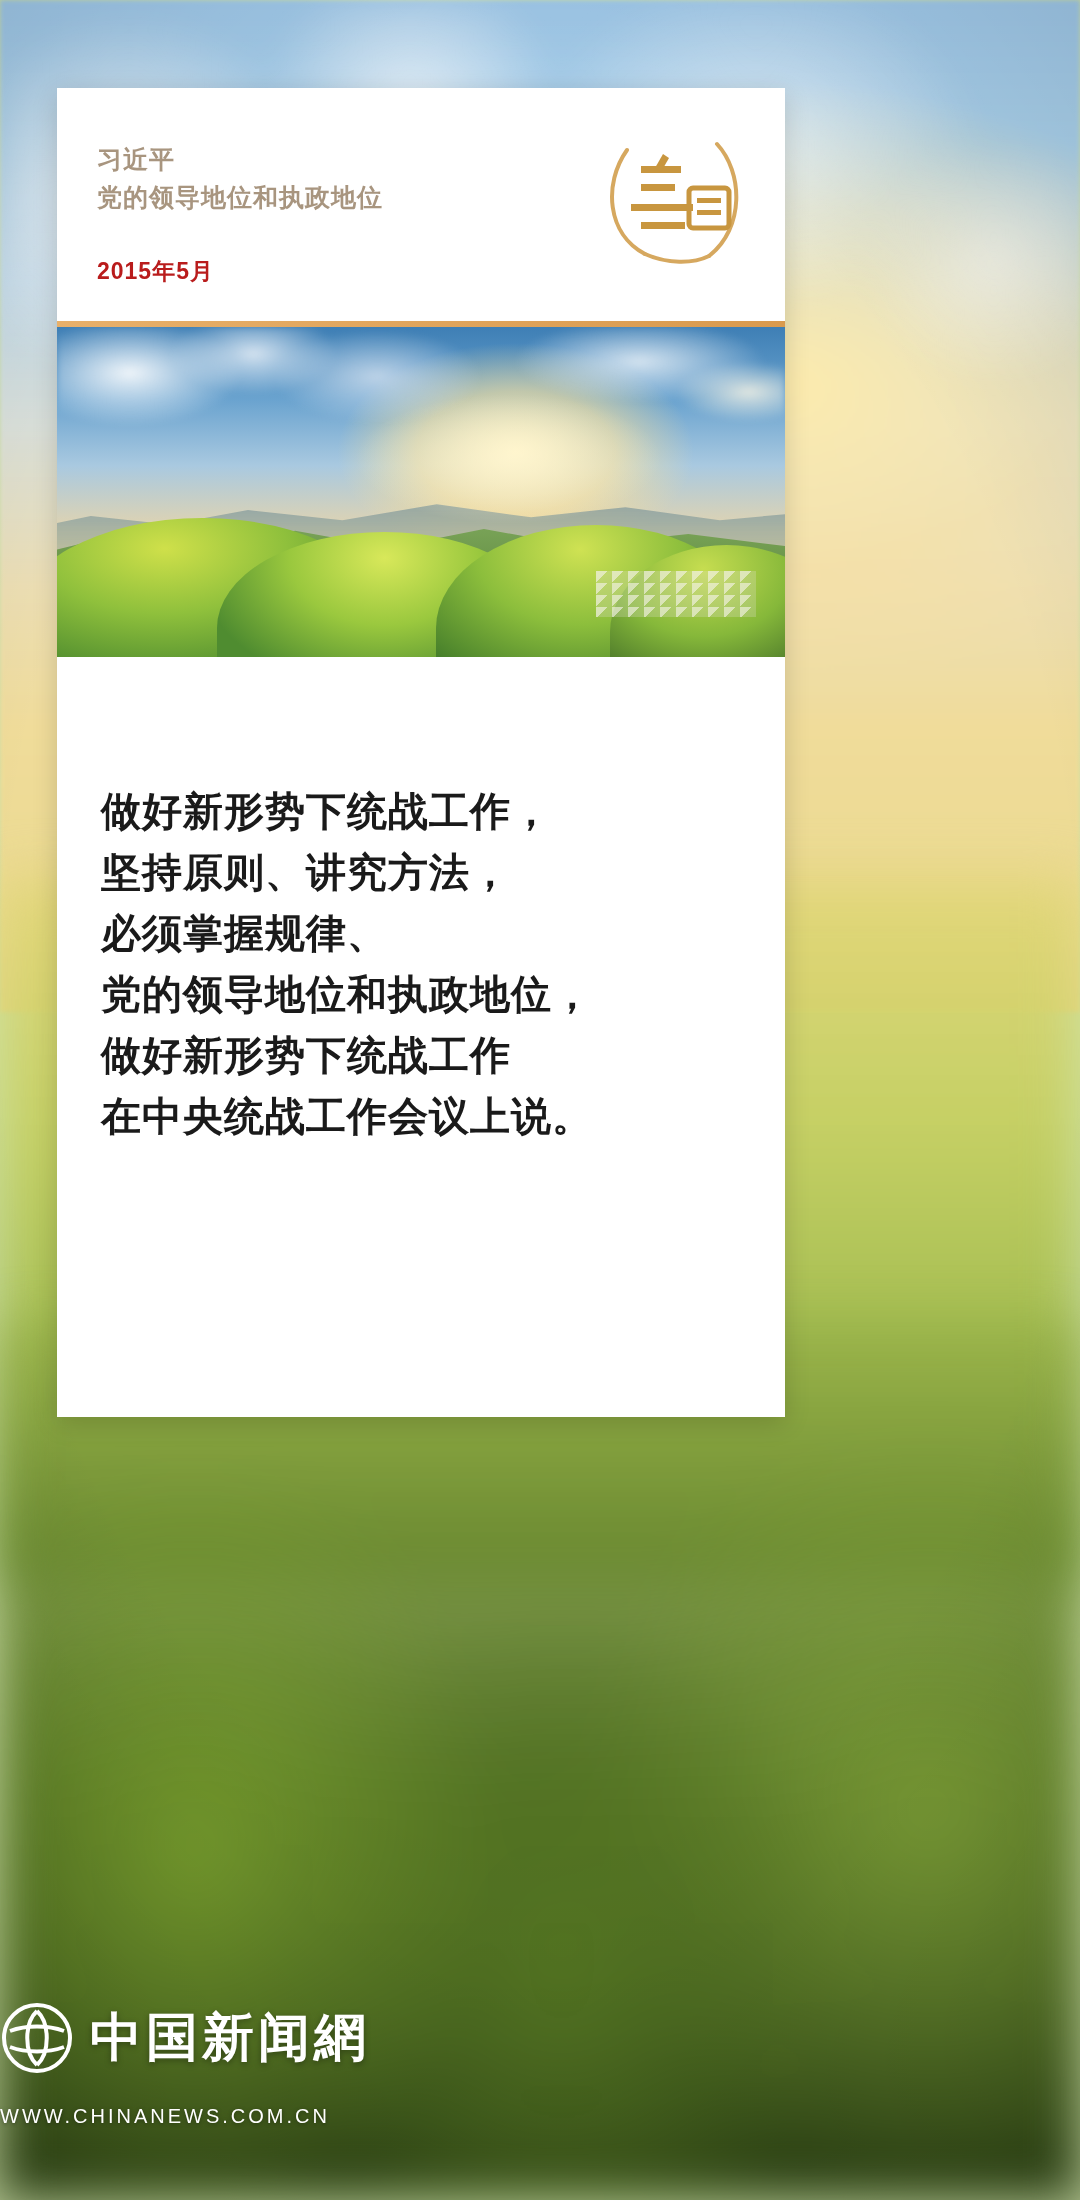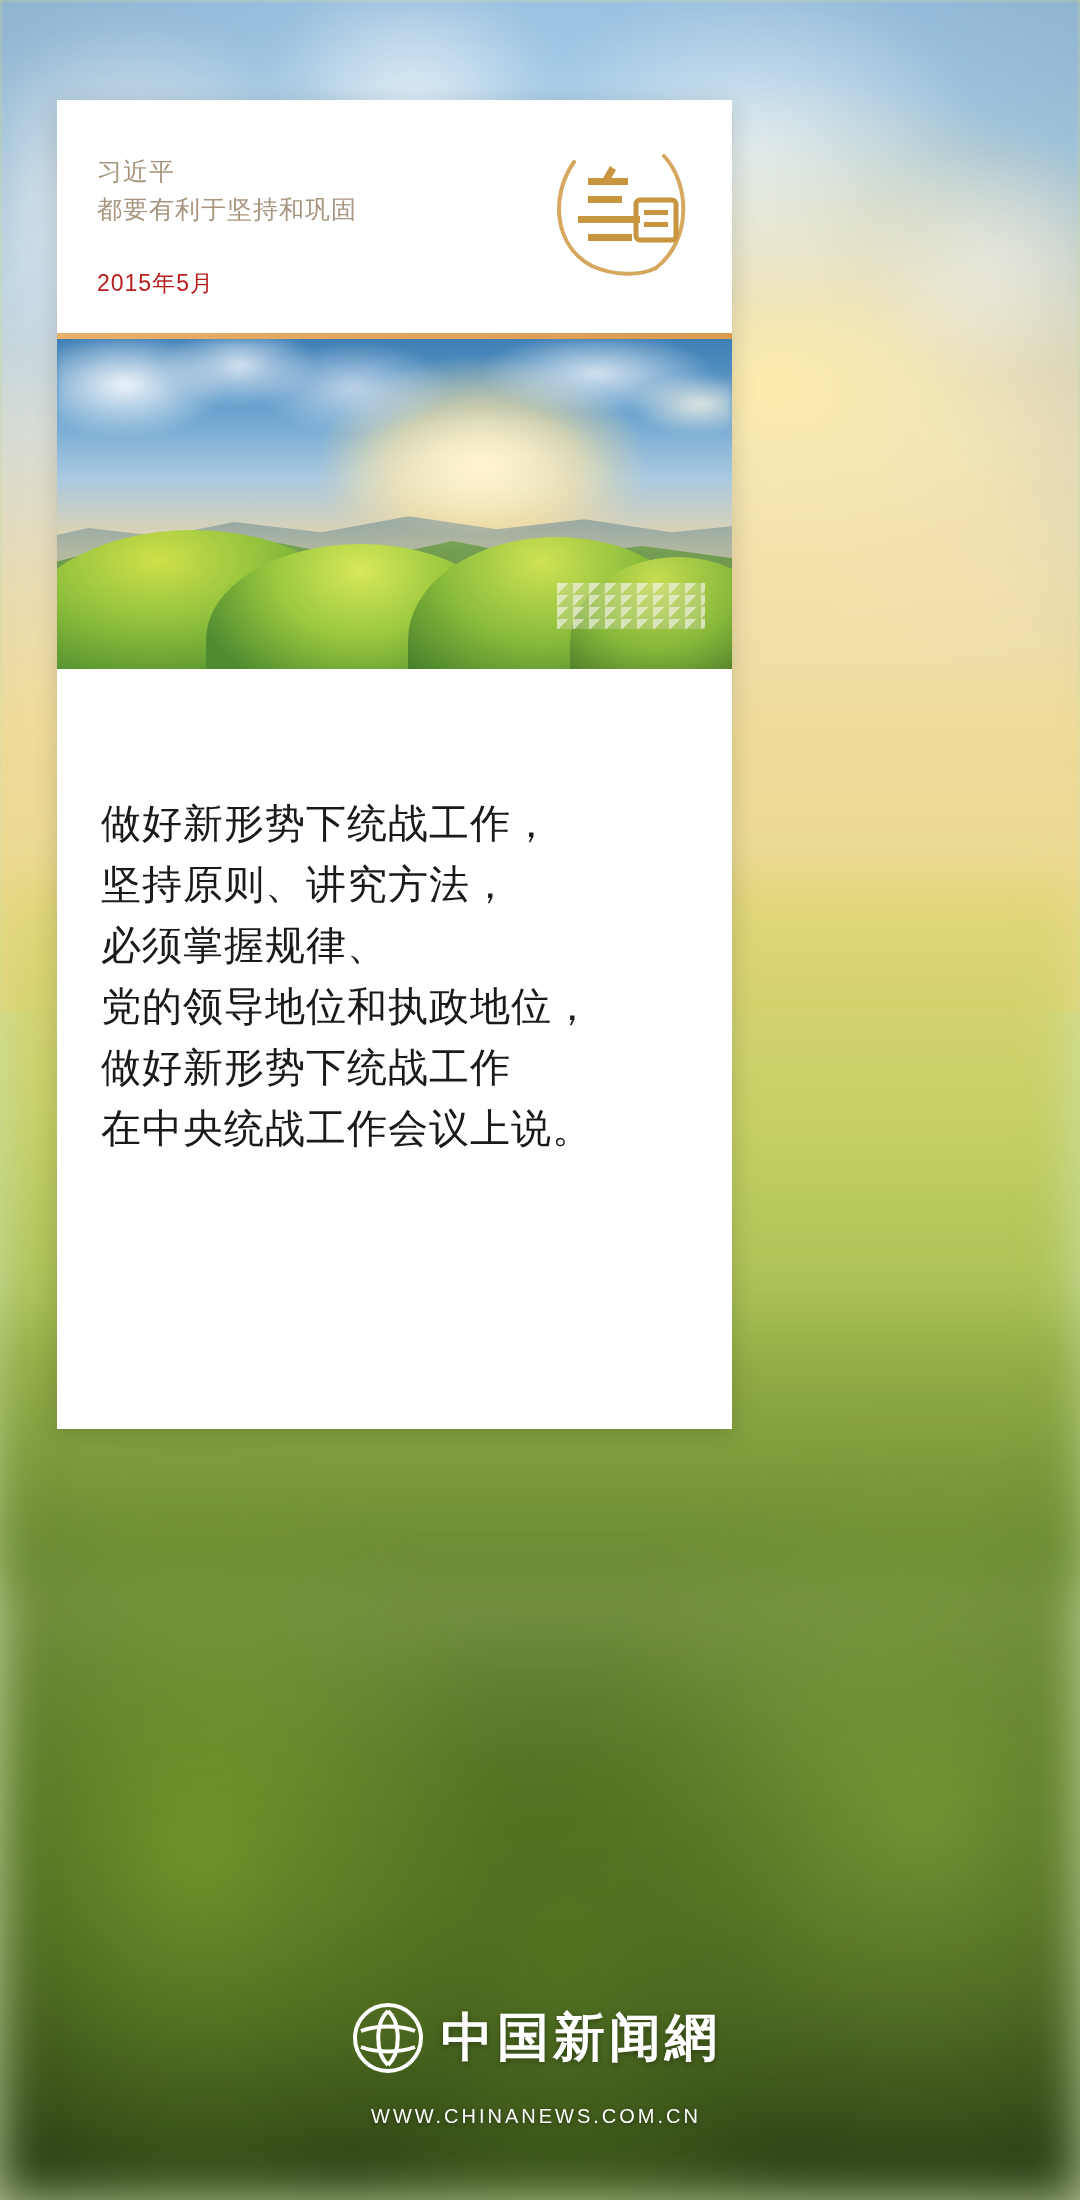--- a/index.html
+++ b/index.html
@@ -70,24 +70,25 @@
   .bg-vignette {
     position: absolute;
     inset: 0;
     background: radial-gradient(ellipse 90% 70% at 50% 45%, rgba(0,0,0,0) 55%, rgba(0,0,0,0.14) 100%);
   }
 
   
   .card {
     position: absolute;
     left: 57px;
-    top: 100px;
-    width: 675px;
+    top: 88px;
+    width: 728px;
     background: #ffffff;
     box-shadow: 0 6px 24px rgba(0,0,0,0.16);
+    font-weight: bold;
   }
 
   .card-header {
     position: relative;
     padding: 52px 40px 34px 40px;
     min-height: 172px;
     box-sizing: border-box;
   }
   .header-lines {
     max-width: 430px;
@@ -201,21 +202,20 @@
     font-family: "Liberation Sans", sans-serif;
     letter-spacing: 1px;
     white-space: pre;
   }
 
   
   .brand {
     position: absolute;
     left: 0; right: 8px;
     bottom: 72px;
-    text-align: center;
   }
   .brand-row {
     display: inline-flex;
     align-items: center;
     gap: 16px;
   }
   .brand-mark svg { display: block; }
   .brand-name {
     font-size: 52px;
     color: #ffffff;
@@ -242,21 +242,21 @@
   <div class="bg-hills"></div>
   <div class="bg-fore"></div>
   <div class="bg-vignette"></div>
 </div>
 
 <div class="card">
 
   <div class="card-header">
     <div class="header-lines">
       <div class="header-line">习近平</div>
-      <div class="header-line">都要有利于坚持和巩固</div>
+      <div class="header-line">党的领导地位和执政地位</div>
       <div class="header-date">2015年5月</div>
     </div>
 
     <div class="seal">
       <svg width="152" height="152" viewBox="0 0 152 152" aria-hidden="true">
         <g fill="none" stroke="#d6a85f" stroke-width="4" stroke-linecap="round">
           <path d="M30 26 C6 60, 10 110, 48 130"></path>
           <path d="M120 20 C146 48, 148 104, 112 132"></path>
           <path d="M48 130 C70 140, 96 140, 112 132"></path>
         </g>

